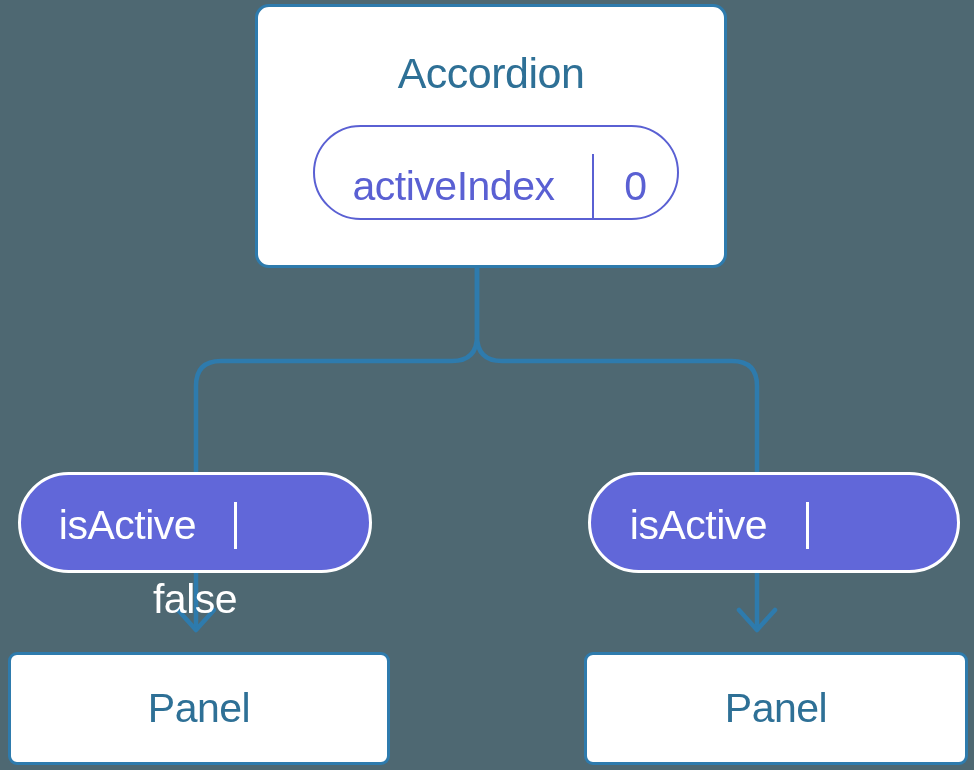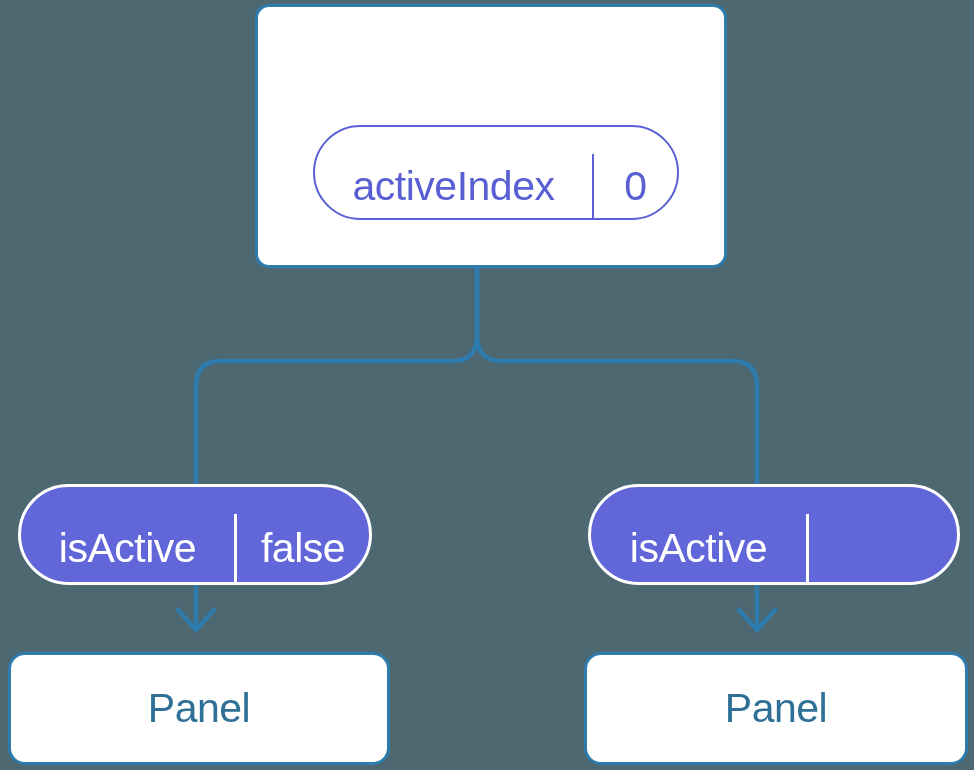--- a/index.html
+++ b/index.html
@@ -84,38 +84,39 @@
   .pill-outline .cell-name{
     width:277px;
     border-right:2px solid var(--pill-outline-purple);
   }
   .pill-outline .cell-value{flex:1;}
   .pill-solid{
     background:var(--pill-purple);
     border:3px solid var(--white);
     border-radius:52px;
     color:var(--white);
-    top:484px;
+    top:472px;
     height:101px;
+    flex-direction:column;
   }
   .pill-solid .cell-value{flex:1;}
   .pill-left{left:18px; width:354px;}
   .pill-left .cell-name{
     width:213px;
     border-right:3px solid var(--white);
   }
   .pill-right{left:588px; width:372px;}
   .pill-right .cell-name{
     width:215px;
     border-right:3px solid var(--white);
   }
   .panel-card{
     top:652px;
     height:113px;
-    border-radius:17px;
+    border-radius:9px;
     display:flex;
     align-items:center;
     justify-content:center;
     font-size:41px;
     font-weight:500;
     letter-spacing:-0.5px;
     color:var(--text-blue);
   }
   .panel-left{left:8px; width:382px;}
   .panel-right{left:584px; width:384px;}
@@ -126,20 +127,21 @@
 <div class="stage">
 
   <svg class="connectors" viewBox="0 0 974 770" xmlns="http://www.w3.org/2000/svg" aria-hidden="true">
     <path d="M477,266 L477,336 Q477,361 452,361 L221,361 Q196,361 196,386 L196,626"></path>
     <path d="M477,266 L477,336 Q477,361 502,361 L732,361 Q757,361 757,386 L757,626"></path>
     <path d="M178,610 L196,630 L214,610"></path>
     <path d="M739,610 L757,630 L775,610"></path>
   </svg>
 
   <div class="card root-card">
+    <div class="root-title">Accordion</div>
     <div class="pill pill-outline">
       <div class="cell cell-name">activeIndex</div>
       <div class="cell cell-value">0</div>
     </div>
   </div>
 
   <div class="pill pill-solid pill-left">
     <div class="cell cell-name">isActive</div>
     <div class="cell cell-value">false</div>
   </div>

